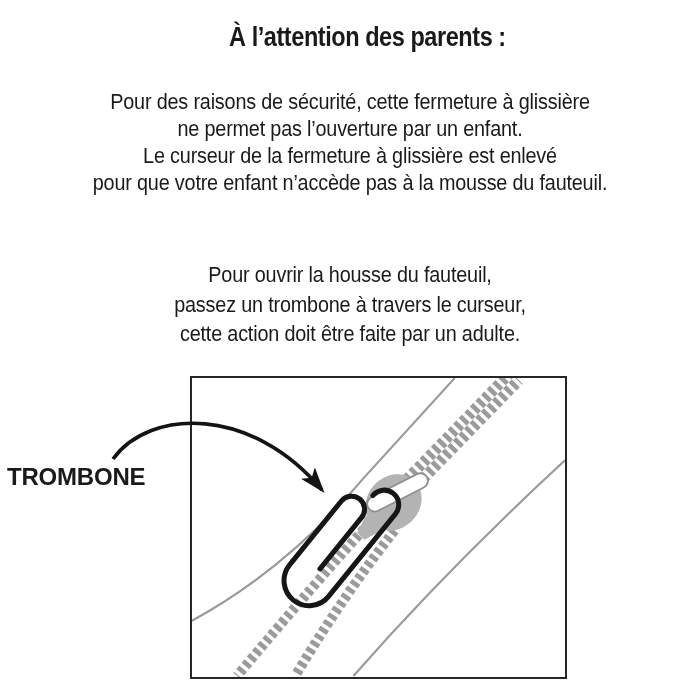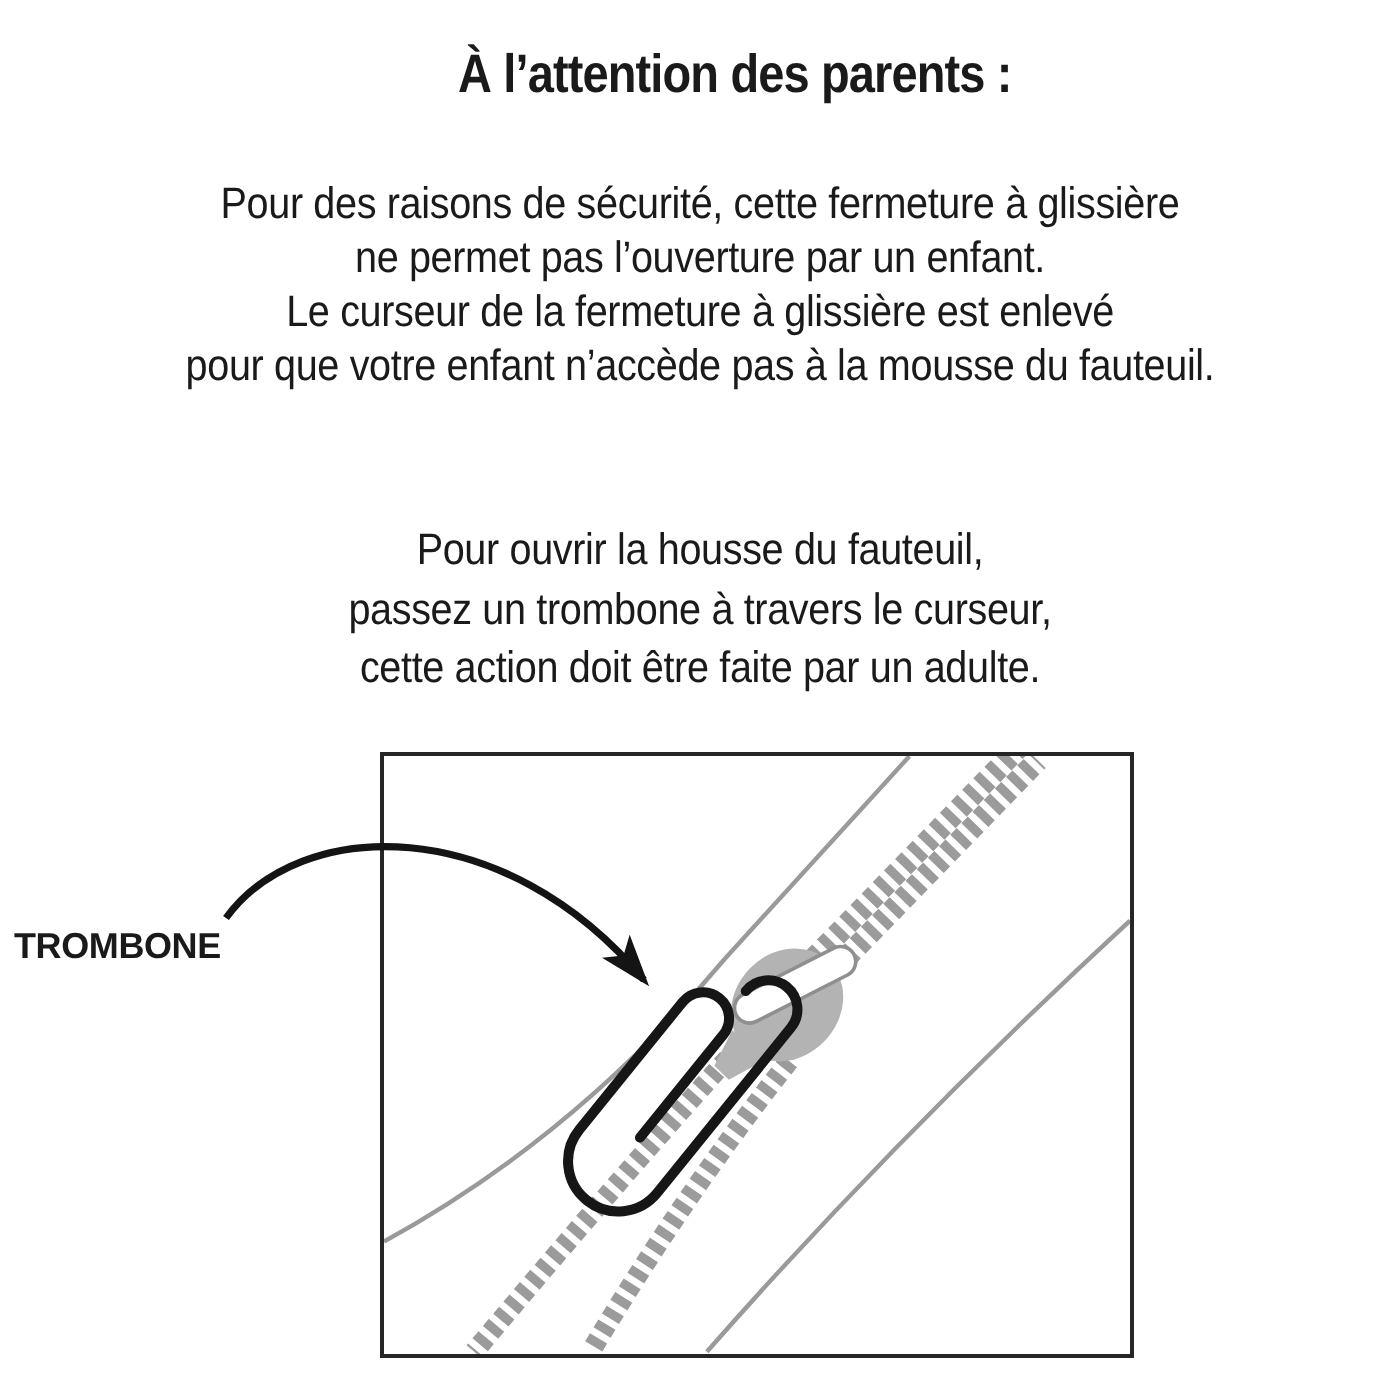--- a/index.html
+++ b/index.html
@@ -22,21 +22,21 @@
   }
   .para1{top:88px;line-height:27px;}
   .para2{top:260px;line-height:29.5px;}
   .diagram-box{
     position:absolute;left:190px;top:376px;width:377px;height:303px;
     border:2.5px solid #262626;box-sizing:border-box;background:#fff;
   }
   .diagram-box svg{position:absolute;left:0;top:0;width:100%;height:100%;}
   .trombone-label{
     position:absolute;left:7px;top:463px;
-    font-size:18px;font-weight:bold;letter-spacing:-0.2px;white-space:nowrap;
+    font-size:24px;font-weight:bold;letter-spacing:-0.2px;white-space:nowrap;
   }
   .overlay{
     position:absolute;left:0;top:0;width:700px;height:700px;pointer-events:none;
   }
   .tape{fill:none;stroke:#9a9a9a;stroke-width:2.2;}
   .teeth{fill:none;stroke:#9b9b9b;stroke-width:11;stroke-dasharray:4.6 3.4;}
   .teeth-open{fill:none;stroke:#9b9b9b;stroke-width:10;stroke-dasharray:4.6 3.4;}
   .clip{fill:none;stroke:#161616;stroke-width:5;stroke-linecap:round;stroke-linejoin:round;}
   .arrow{fill:none;stroke:#141414;stroke-width:3.6;}
 </style>

